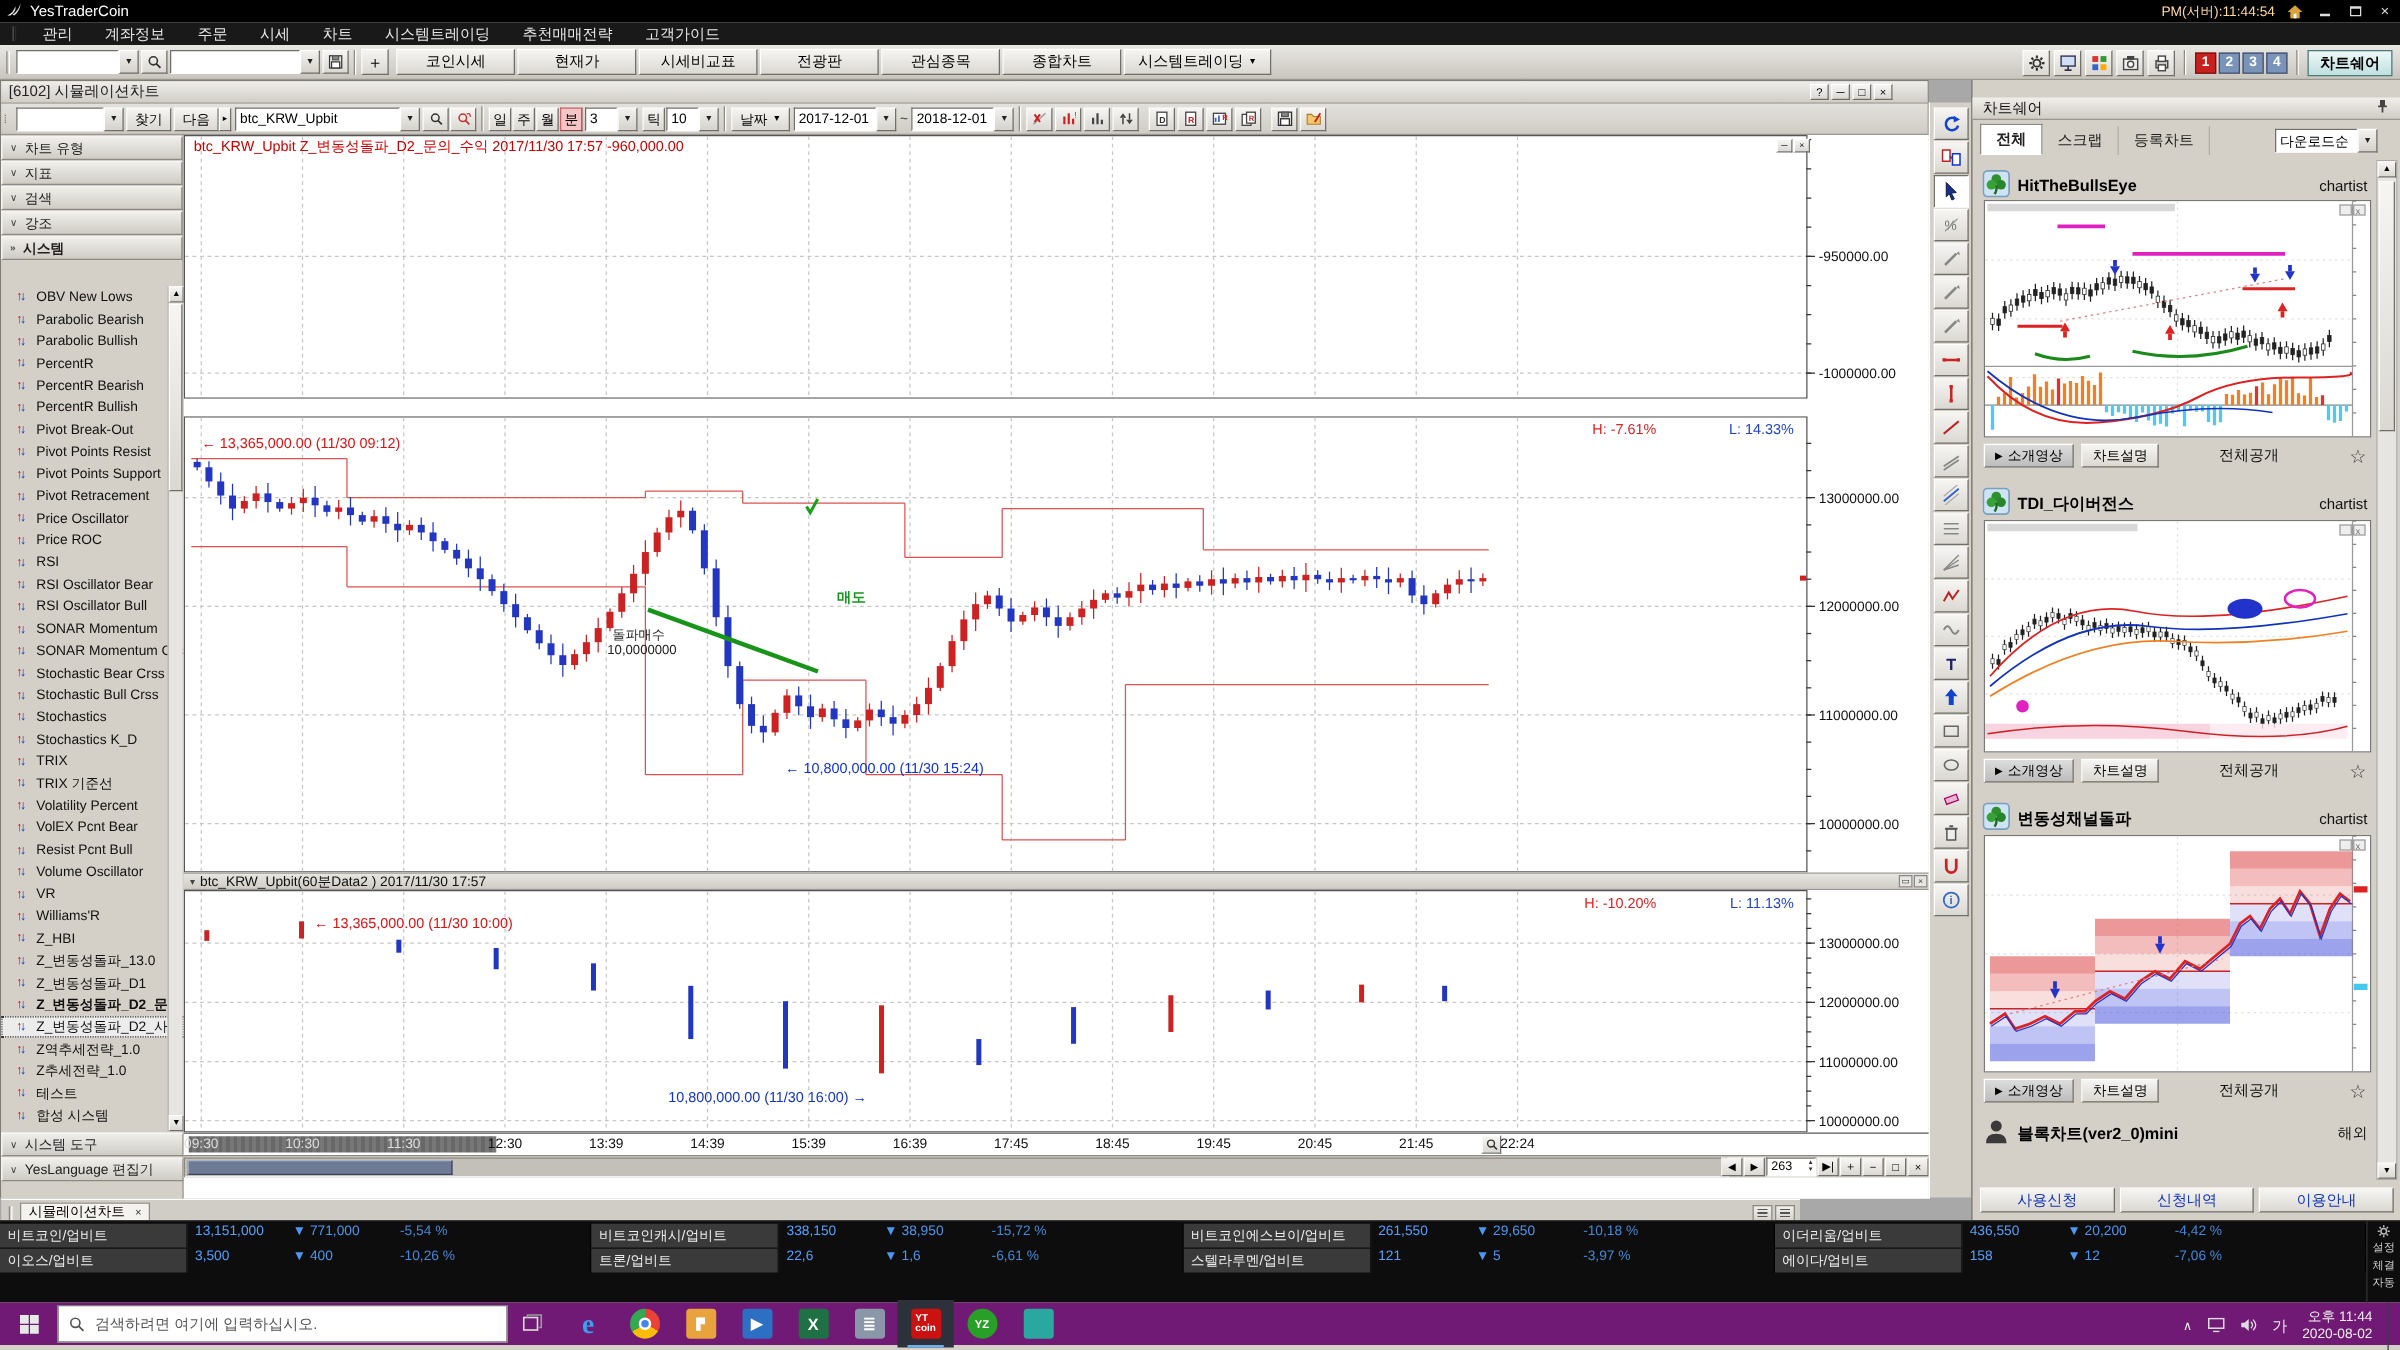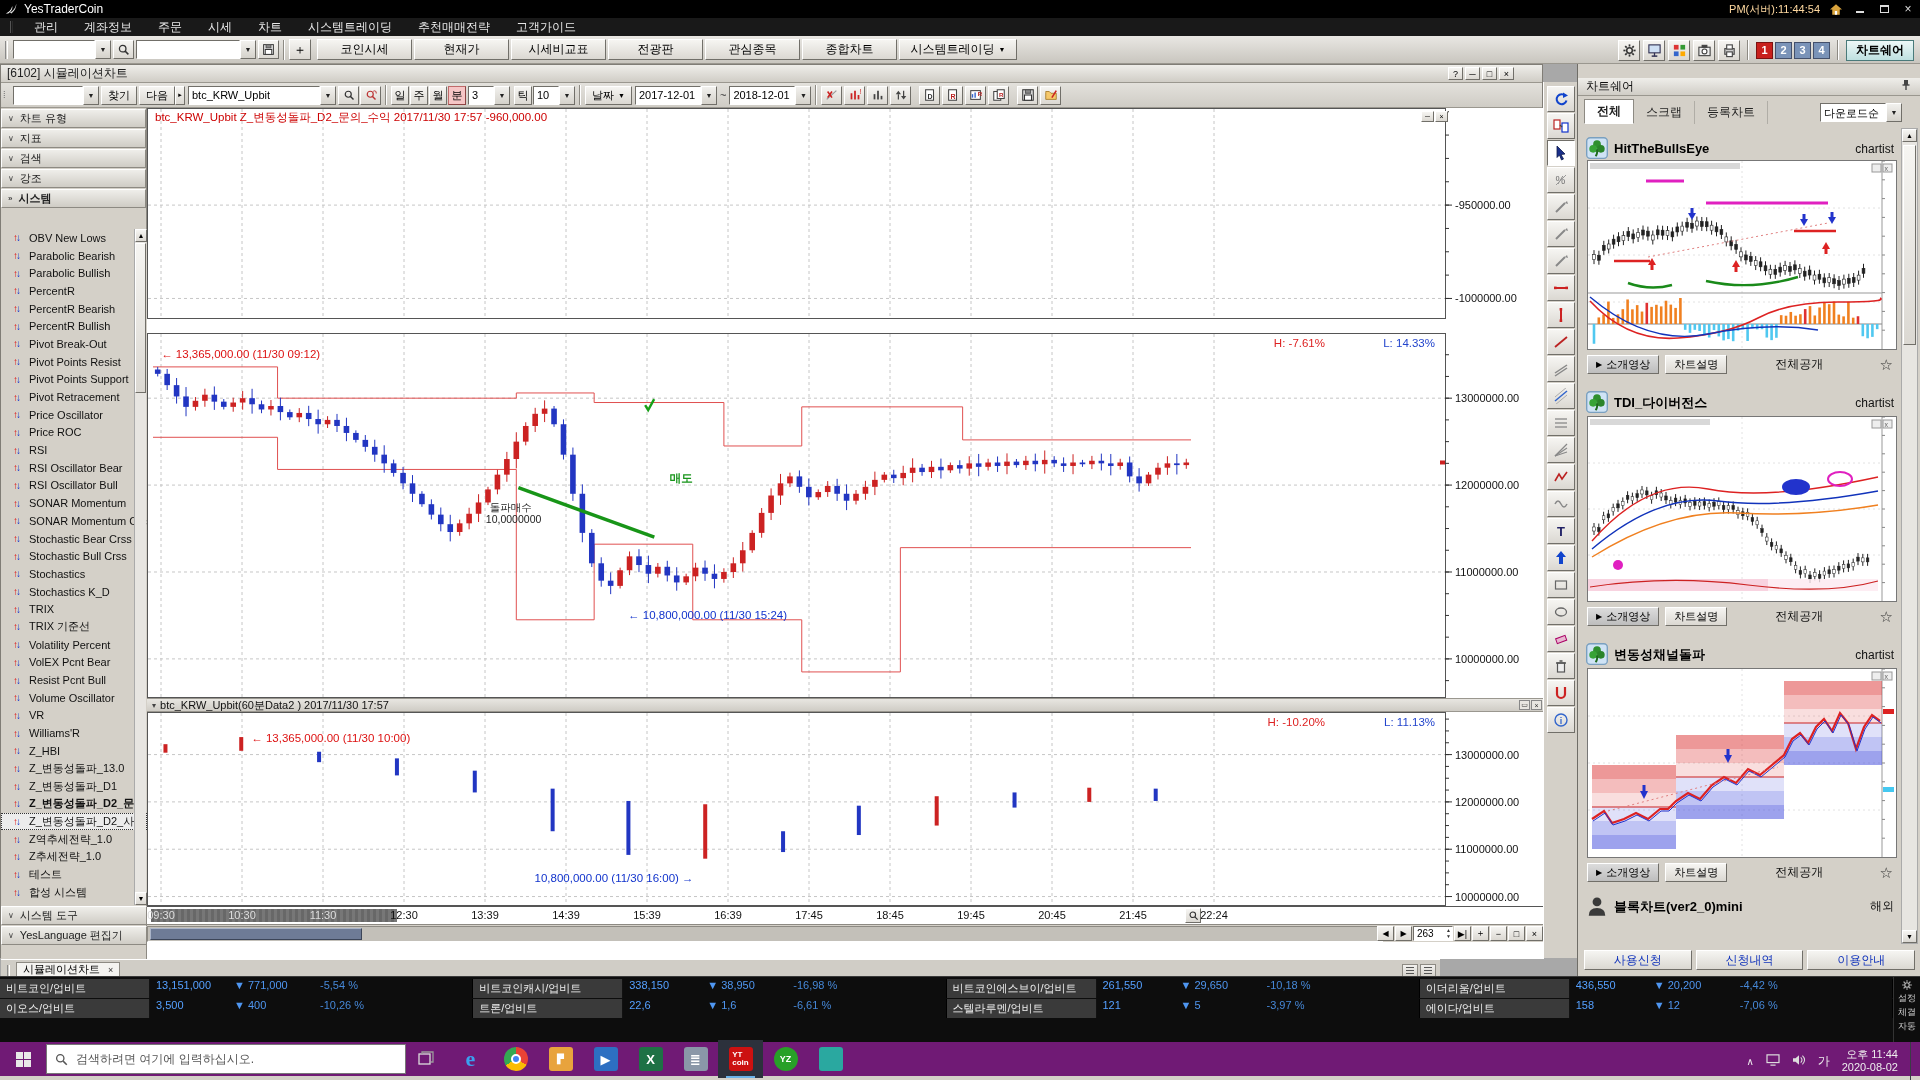--- a/index.html
+++ b/index.html
@@ -1738,21 +1738,21 @@
         <div class="tgroup">
           <div class="tlabel">비트코인/업비트</div>
           <span class="tprice">13,151,000</span>
           <span class="tchg">▼ 771,000</span>
           <span class="tpct">-5,54 %</span>
         </div>
         <div class="tgroup">
           <div class="tlabel">비트코인캐시/업비트</div>
           <span class="tprice">338,150</span>
           <span class="tchg">▼ 38,950</span>
-          <span class="tpct">-16,98 %</span>
+          <span class="tpct">-15,72 %</span>
         </div>
         <div class="tgroup">
           <div class="tlabel">비트코인에스브이/업비트</div>
           <span class="tprice">261,550</span>
           <span class="tchg">▼ 29,650</span>
           <span class="tpct">-10,18 %</span>
         </div>
         <div class="tgroup">
           <div class="tlabel">이더리움/업비트</div>
           <span class="tprice">436,550</span>

